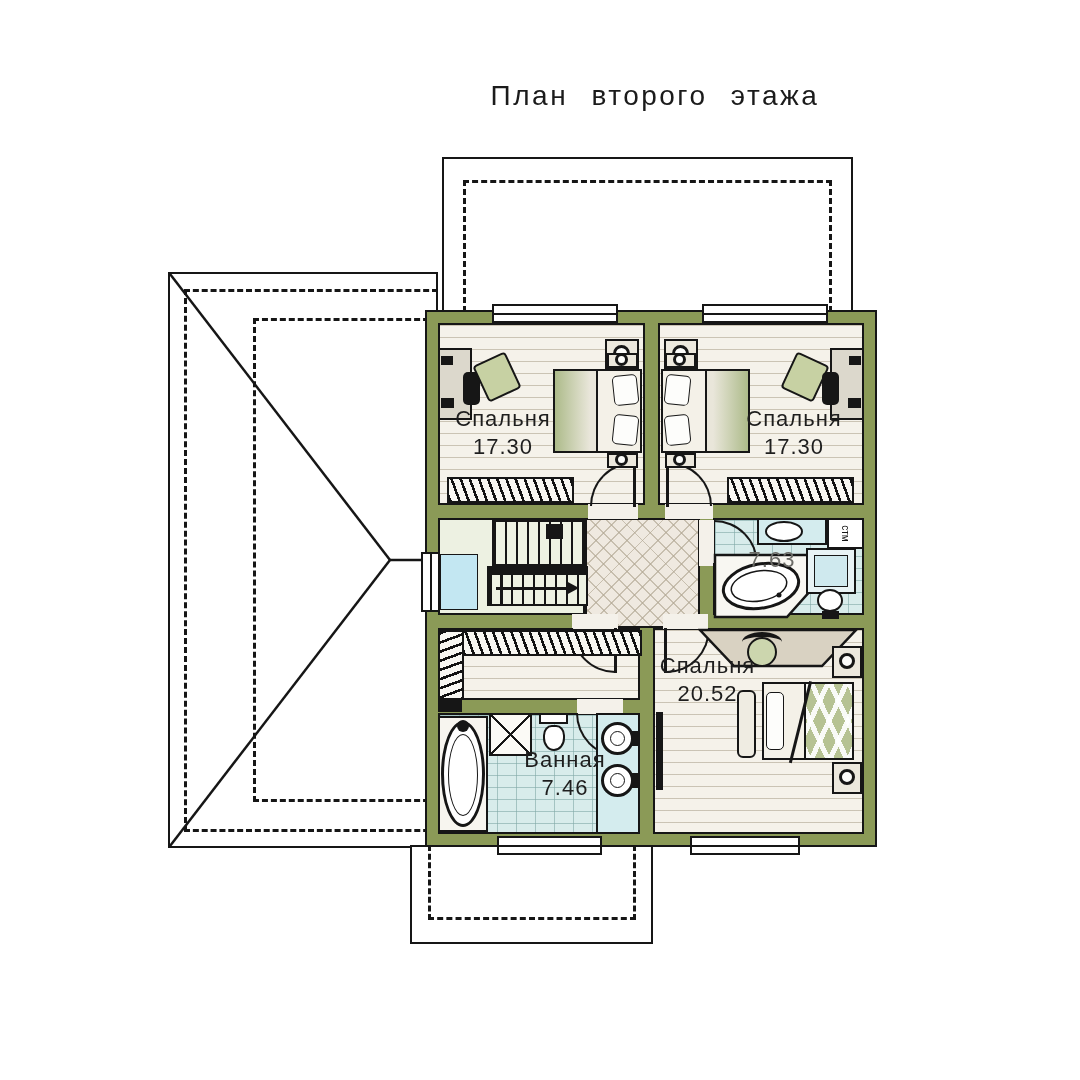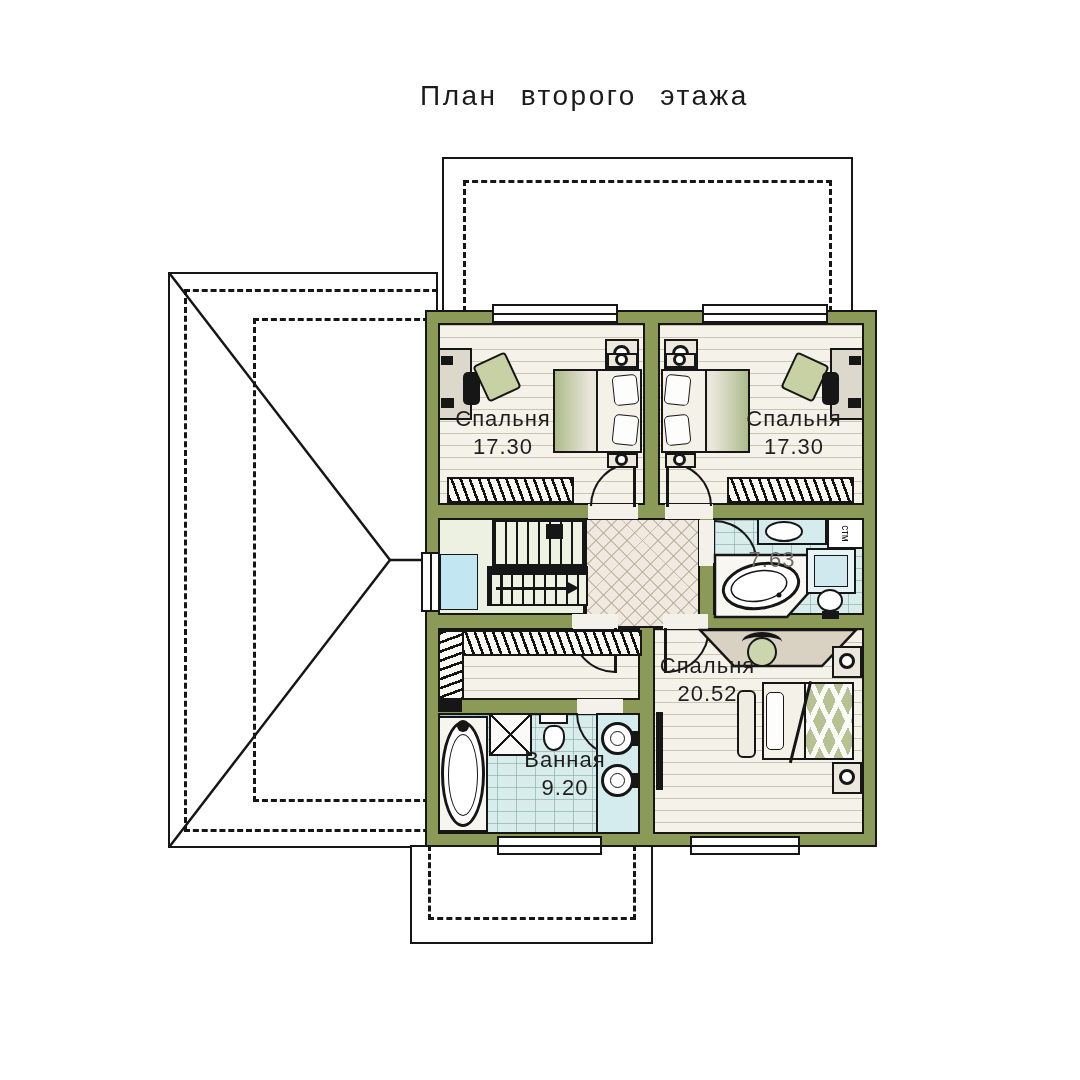--- a/index.html
+++ b/index.html
@@ -38,21 +38,21 @@
   .shower{background-color:#fbfaf6;border:2.5px solid #161616;
     background-image:
       linear-gradient(45deg, transparent calc(50% - 1.4px), #161616 calc(50% - 1.4px), #161616 calc(50% + 1.4px), transparent calc(50% + 1.4px)),
       linear-gradient(-45deg, transparent calc(50% - 1.4px), #161616 calc(50% - 1.4px), #161616 calc(50% + 1.4px), transparent calc(50% + 1.4px));}
   .chevron{background-color:#b6c293;
     background-image:
       repeating-linear-gradient(115deg, rgba(255,255,255,.92) 0 5px, transparent 5px 17px),
       repeating-linear-gradient(65deg, rgba(255,255,255,.92) 0 5px, transparent 5px 17px);
     border:2px solid #161616;}
   .counter{background:#d4ecee;border:2px solid #161616;}
-  #title{font-size:28px;letter-spacing:2.5px;word-spacing:13px;color:#1b1b1b;text-align:left;}
+  #title{font-size:28px;letter-spacing:2.5px;word-spacing:13px;color:#1b1b1b;text-align:center;}
   #watermark{font-size:96px;font-weight:bold;text-align:center;color:rgba(255,255,255,.84);
     text-shadow:4px 5px 4px rgba(75,75,75,.65), 0 0 1px rgba(125,125,125,.45);
     letter-spacing:1px;z-index:60;pointer-events:none;}
 </style>
 </head>
 <body>
 
 <div id="canvas">
 
   <div id="title" class="abs" style="left:420px;top:80px;width:470px;height:40px">План второго этажа</div>
@@ -222,21 +222,21 @@
   </div>
   <div class="abs rlabel" style="left:726px;top:405px;width:136px">
     <div>Спальня</div>
     <div>17.30</div>
   </div>
   <div class="abs rlabel" style="left:737px;top:546px;width:70px;color:#6b6b66">
     <div>7.63</div>
   </div>
   <div class="abs rlabel" style="left:500px;top:746px;width:130px">
     <div>Ванная</div>
-    <div>9.20</div>
+    <div>7.46</div>
   </div>
   <div class="abs rlabel" style="left:645px;top:652px;width:125px">
     <div>Спальня</div>
     <div>20.52</div>
   </div>
 
 
 </div>
 
 </body></html>

